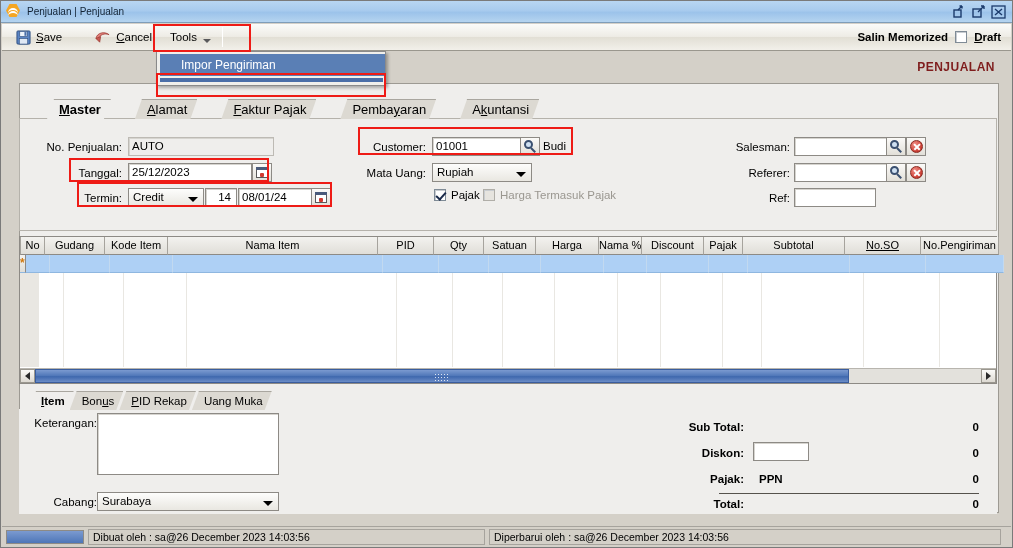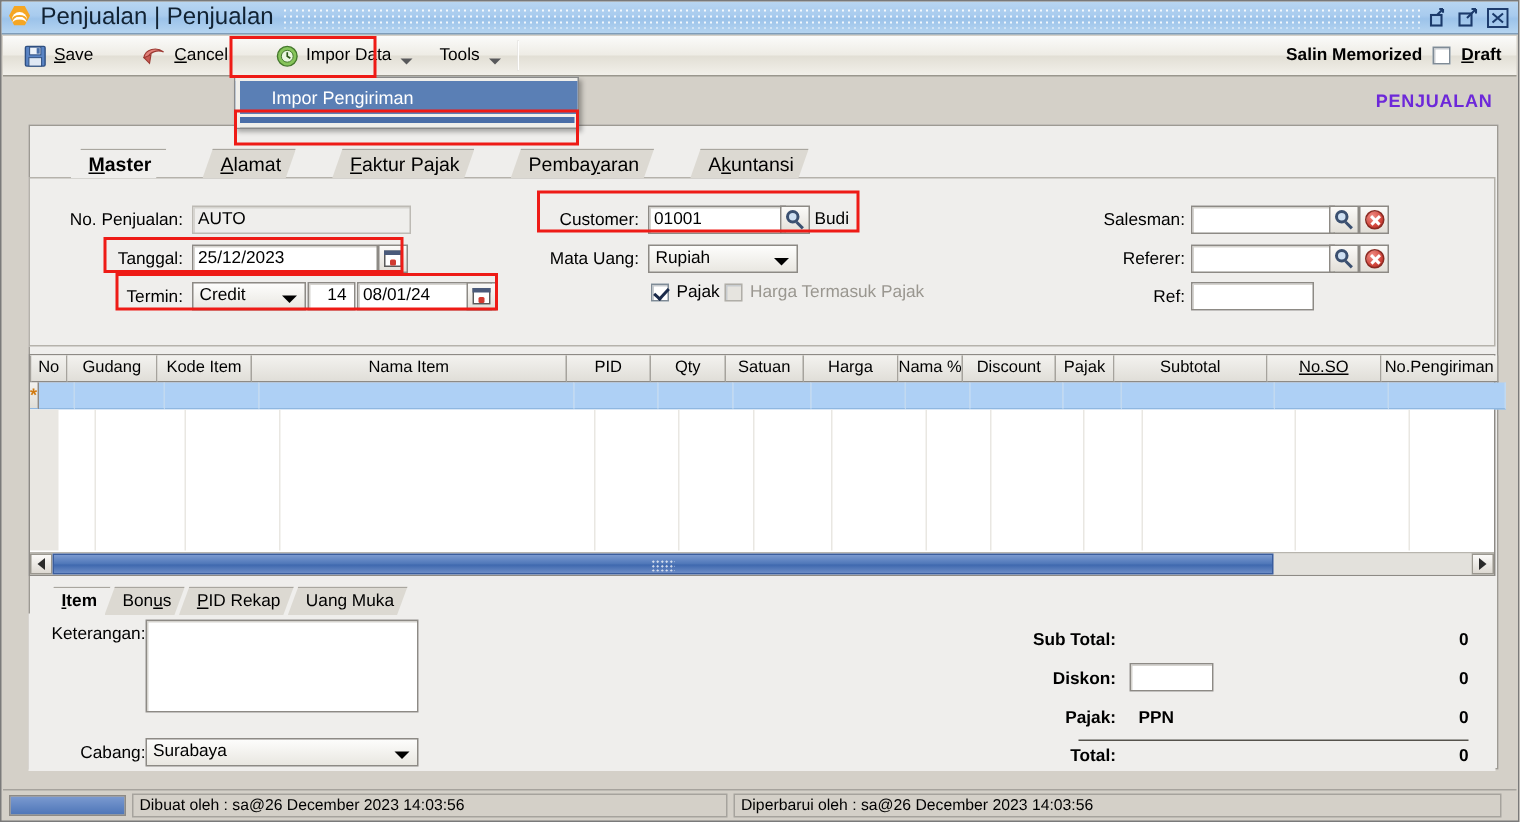--- a/index.html
+++ b/index.html
@@ -43,21 +43,21 @@
     content: "";
     position: absolute; left: 2px; top: 4px; width: 10px; height: 3px;
     border-top: 2px solid #fff; border-radius: 50% / 100% 100% 0 0;
   }
   .hexicon::after {
     content: "";
     position: absolute; left: 2px; top: 7px; width: 10px; height: 3px;
     border-top: 2px solid #fff; border-radius: 50% / 100% 100% 0 0;
   }
   .titlebar .tb-title {
-    font-size: 16px; color: #123; font-weight: normal;
+    font-size: 10px; color: #123; font-weight: normal;
     white-space: nowrap;
   }
   .tb-dots {
     flex: 1; height: 14px; margin: 0 6px;
     background-image: radial-gradient(circle, #ffffff 0.6px, transparent 0.7px);
     background-size: 4px 4px;
     opacity: .85;
   }
   .tb-buttons { display: flex; align-items: center; gap: 4px; margin-right: 6px; }
   .tb-btn {
@@ -124,21 +124,21 @@
   
   .redbox { position: absolute; border: 2px solid #ee1b16; z-index: 60; pointer-events: none; }
 
   
   .pagearea {
     position: absolute; left: 9px; top: 52px; width: 995px; height: 470px;
     background: #d4d0c8;
   }
   .pagelabel {
     position: absolute; right: 10px; top: 7px; font-size: 12px; font-weight: bold;
-    color: #6d28d9; letter-spacing: .5px;
+    color: #7f1d1d; letter-spacing: .5px;
   }
   .whitebox {
     position: absolute; left: 9px; top: 30px; width: 980px; height: 430px;
     background: #efeeec; border: 1px solid #9d9a93;
   }
 
   
   .tabrow { position: absolute; left: 18px; top: 98px; height: 20px; display: flex; z-index: 6; }
   .tab {
     position: relative; height: 20px; line-height: 19px; padding: 0 10px 0 12px;
@@ -353,29 +353,20 @@
       </svg>
       <span class="lbl"><u>S</u>ave</span>
     </div>
     <div class="tbtn" style="margin-left:16px;">
       <svg width="17" height="15" viewBox="0 0 18 16">
         <path d="M2 9 C3 3, 11 1, 16 5 C12 3, 5 5, 5 10 Z" fill="#e3817a" stroke="#9c3a33" stroke-width=".8"></path>
         <path d="M2 9 L6 13 L7 7 Z" fill="#c85a52" stroke="#9c3a33" stroke-width=".8"></path>
       </svg>
       <span class="lbl"><u>C</u>ancel</span>
     </div>
-    <div class="tbtn" style="margin-left:16px;">
-      <svg width="15" height="15" viewBox="0 0 16 16">
-        <circle cx="8" cy="8" r="7" fill="#86c45a" stroke="#44782c"></circle>
-        <circle cx="8" cy="8" r="4.2" fill="#eaf7e0" stroke="#44782c" stroke-width=".7"></circle>
-        <path d="M8 5.2 L8 8 L10.2 9.4" stroke="#2f5a1c" stroke-width="1.2" fill="none"></path>
-      </svg>
-      <span class="lbl">Impor Data</span>
-      <span class="caret-dn"></span>
-    </div>
     <div class="tbtn" style="margin-left:2px;">
       <span class="lbl">Tools</span>
       <span class="caret-dn"></span>
     </div>
     <div class="sep"></div>
 
     <div class="toolbar-right">
       <span>Salin Memorized</span>
       <span class="chk"></span>
       <span><u>D</u>raft</span>

